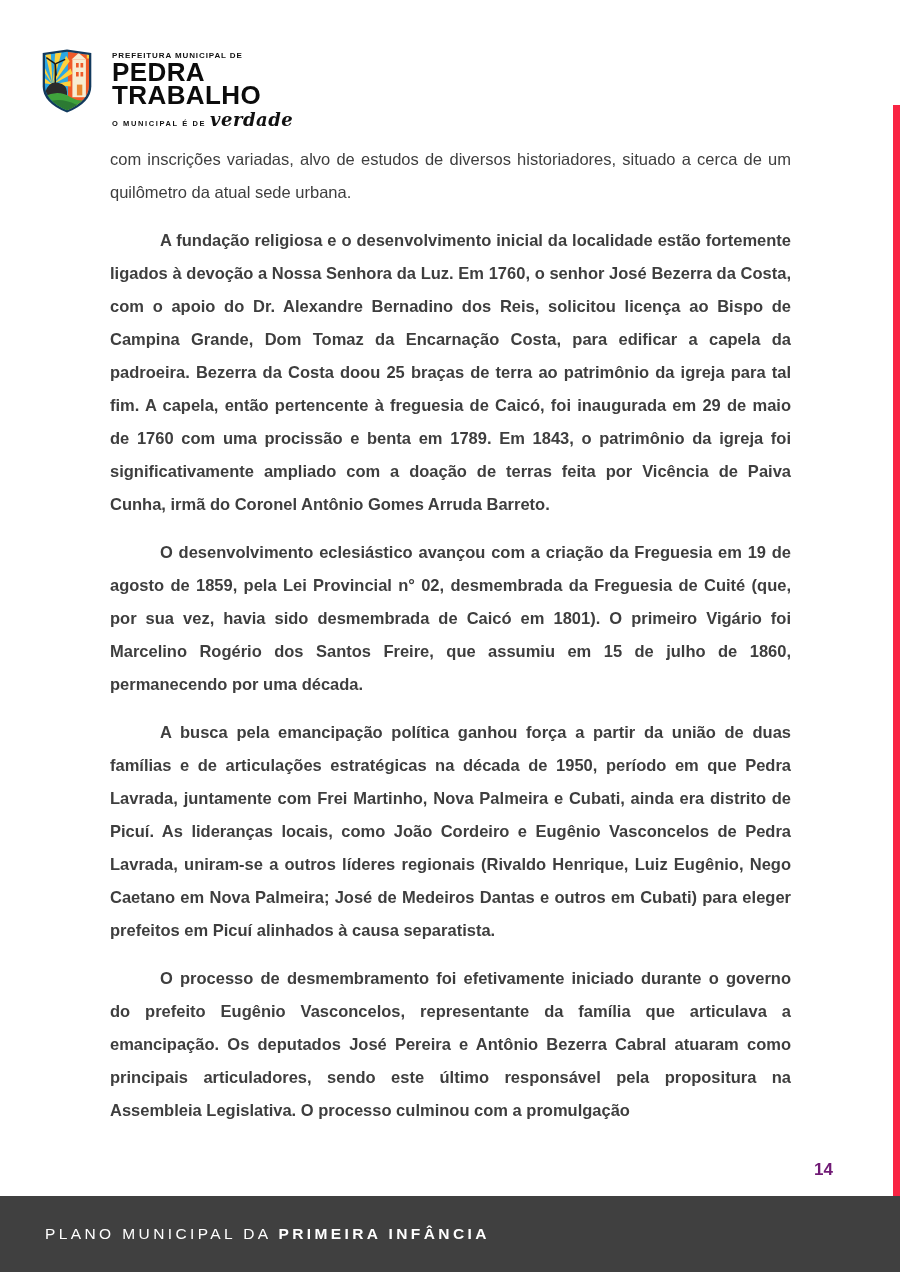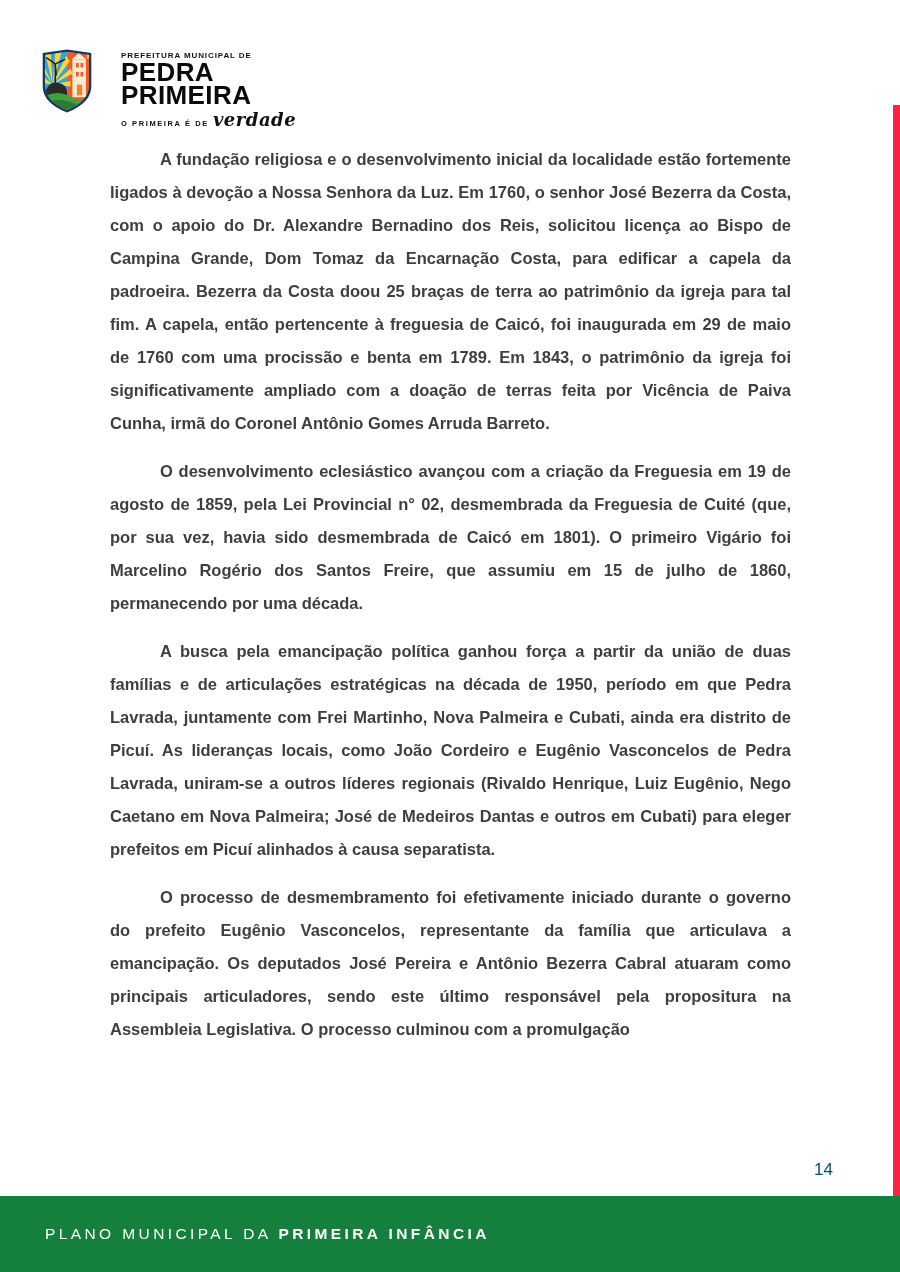--- a/index.html
+++ b/index.html
@@ -19,21 +19,21 @@
 
   
   .logo-block {
     position: absolute;
     left: 40px;
     top: 48px;
     display: flex;
     align-items: flex-start;
   }
   .shield { width: 54px; height: 66px; display: block; }
-  .wordmark { margin-left: 27px; padding-top: 3px; color: #101010; }
+  .wordmark { margin-left: 18px; padding-top: 3px; color: #101010; }
   .org-label {
     font-size: 8px;
     font-weight: 700;
     letter-spacing: 0.9px;
     color: #101010;
     margin-bottom: 1px;
     white-space: nowrap;
   }
   .city-name {
     font-size: 26px;
@@ -78,42 +78,42 @@
     text-align: justify;
   }
   .content p.indent { text-indent: 50px; font-weight: bold; }
 
   
   .page-number {
     position: absolute;
     top: 1160px;
     right: 67px;
     font-size: 17px;
-    font-weight: 400;
-    color: #0c4a6e;
+    font-weight: 700;
+    color: #701a75;
   }
 
   
   .right-accent {
     position: absolute;
     top: 105px;
     right: 0;
     width: 7px;
     height: 1167px;
     background: #f92443;
   }
 
   
   .footer {
     position: absolute;
     left: 0;
     bottom: 0;
     width: 900px;
     height: 76px;
-    background: #15803d;
+    background: #404040;
     display: flex;
     align-items: center;
     box-sizing: border-box;
     padding-left: 45px;
   }
   .footer-text {
     color: #ffffff;
     font-size: 15.5px;
     letter-spacing: 3.4px;
     white-space: nowrap;
@@ -165,29 +165,30 @@
 
         <path d="M6 48 Q10 36 20 38 Q30 40 30 48 L30 54 L6 54 Z" fill="#2b2b2b"></path>
 
         <path d="M0 56 Q18 44 34 54 Q48 62 60 52 L60 72 L0 72 Z" fill="#3fa23c"></path>
         <path d="M0 62 Q20 52 40 62 Q52 68 60 62 L60 72 L0 72 Z" fill="#2c7a33"></path>
       </g>
     </svg>
     <div class="wordmark">
       <div class="org-label">PREFEITURA MUNICIPAL DE</div>
       <div class="city-name">PEDRA</div>
-      <div class="city-name">PRIMEIRA</div>
+      <div class="city-name">TRABALHO</div>
       <div class="slogan">
-        <span>O PRIMEIRA É DE</span>
+        <span>O MUNICIPAL É DE</span>
         <span class="slogan-script">verdade</span>
       </div>
     </div>
   </div>
 
   <div class="content">
+      <p class="">com inscrições variadas, alvo de estudos de diversos historiadores, situado a cerca de um quilômetro da atual sede urbana.</p>
       <p class="indent">A fundação religiosa e o desenvolvimento inicial da localidade estão fortemente ligados à devoção a Nossa Senhora da Luz. Em 1760, o senhor José Bezerra da Costa, com o apoio do Dr. Alexandre Bernadino dos Reis, solicitou licença ao Bispo de Campina Grande, Dom Tomaz da Encarnação Costa, para edificar a capela da padroeira. Bezerra da Costa doou 25 braças de terra ao patrimônio da igreja para tal fim. A capela, então pertencente à freguesia de Caicó, foi inaugurada em 29 de maio de 1760 com uma procissão e benta em 1789. Em 1843, o patrimônio da igreja foi significativamente ampliado com a doação de terras feita por Vicência de Paiva Cunha, irmã do Coronel Antônio Gomes Arruda Barreto.</p>
       <p class="indent">O desenvolvimento eclesiástico avançou com a criação da Freguesia em 19 de agosto de 1859, pela Lei Provincial n° 02, desmembrada da Freguesia de Cuité (que, por sua vez, havia sido desmembrada de Caicó em 1801). O primeiro Vigário foi Marcelino Rogério dos Santos Freire, que assumiu em 15 de julho de 1860, permanecendo por uma década.</p>
       <p class="indent">A busca pela emancipação política ganhou força a partir da união de duas famílias e de articulações estratégicas na década de 1950, período em que Pedra Lavrada, juntamente com Frei Martinho, Nova Palmeira e Cubati, ainda era distrito de Picuí. As lideranças locais, como João Cordeiro e Eugênio Vasconcelos de Pedra Lavrada, uniram-se a outros líderes regionais (Rivaldo Henrique, Luiz Eugênio, Nego Caetano em Nova Palmeira; José de Medeiros Dantas e outros em Cubati) para eleger prefeitos em Picuí alinhados à causa separatista.</p>
       <p class="indent">O processo de desmembramento foi efetivamente iniciado durante o governo do prefeito Eugênio Vasconcelos, representante da família que articulava a emancipação. Os deputados José Pereira e Antônio Bezerra Cabral atuaram como principais articuladores, sendo este último responsável pela propositura na Assembleia Legislativa. O processo culminou com a promulgação</p>
     </div>
 
   <div class="page-number">14</div>
 
   <div class="right-accent"></div>
 

